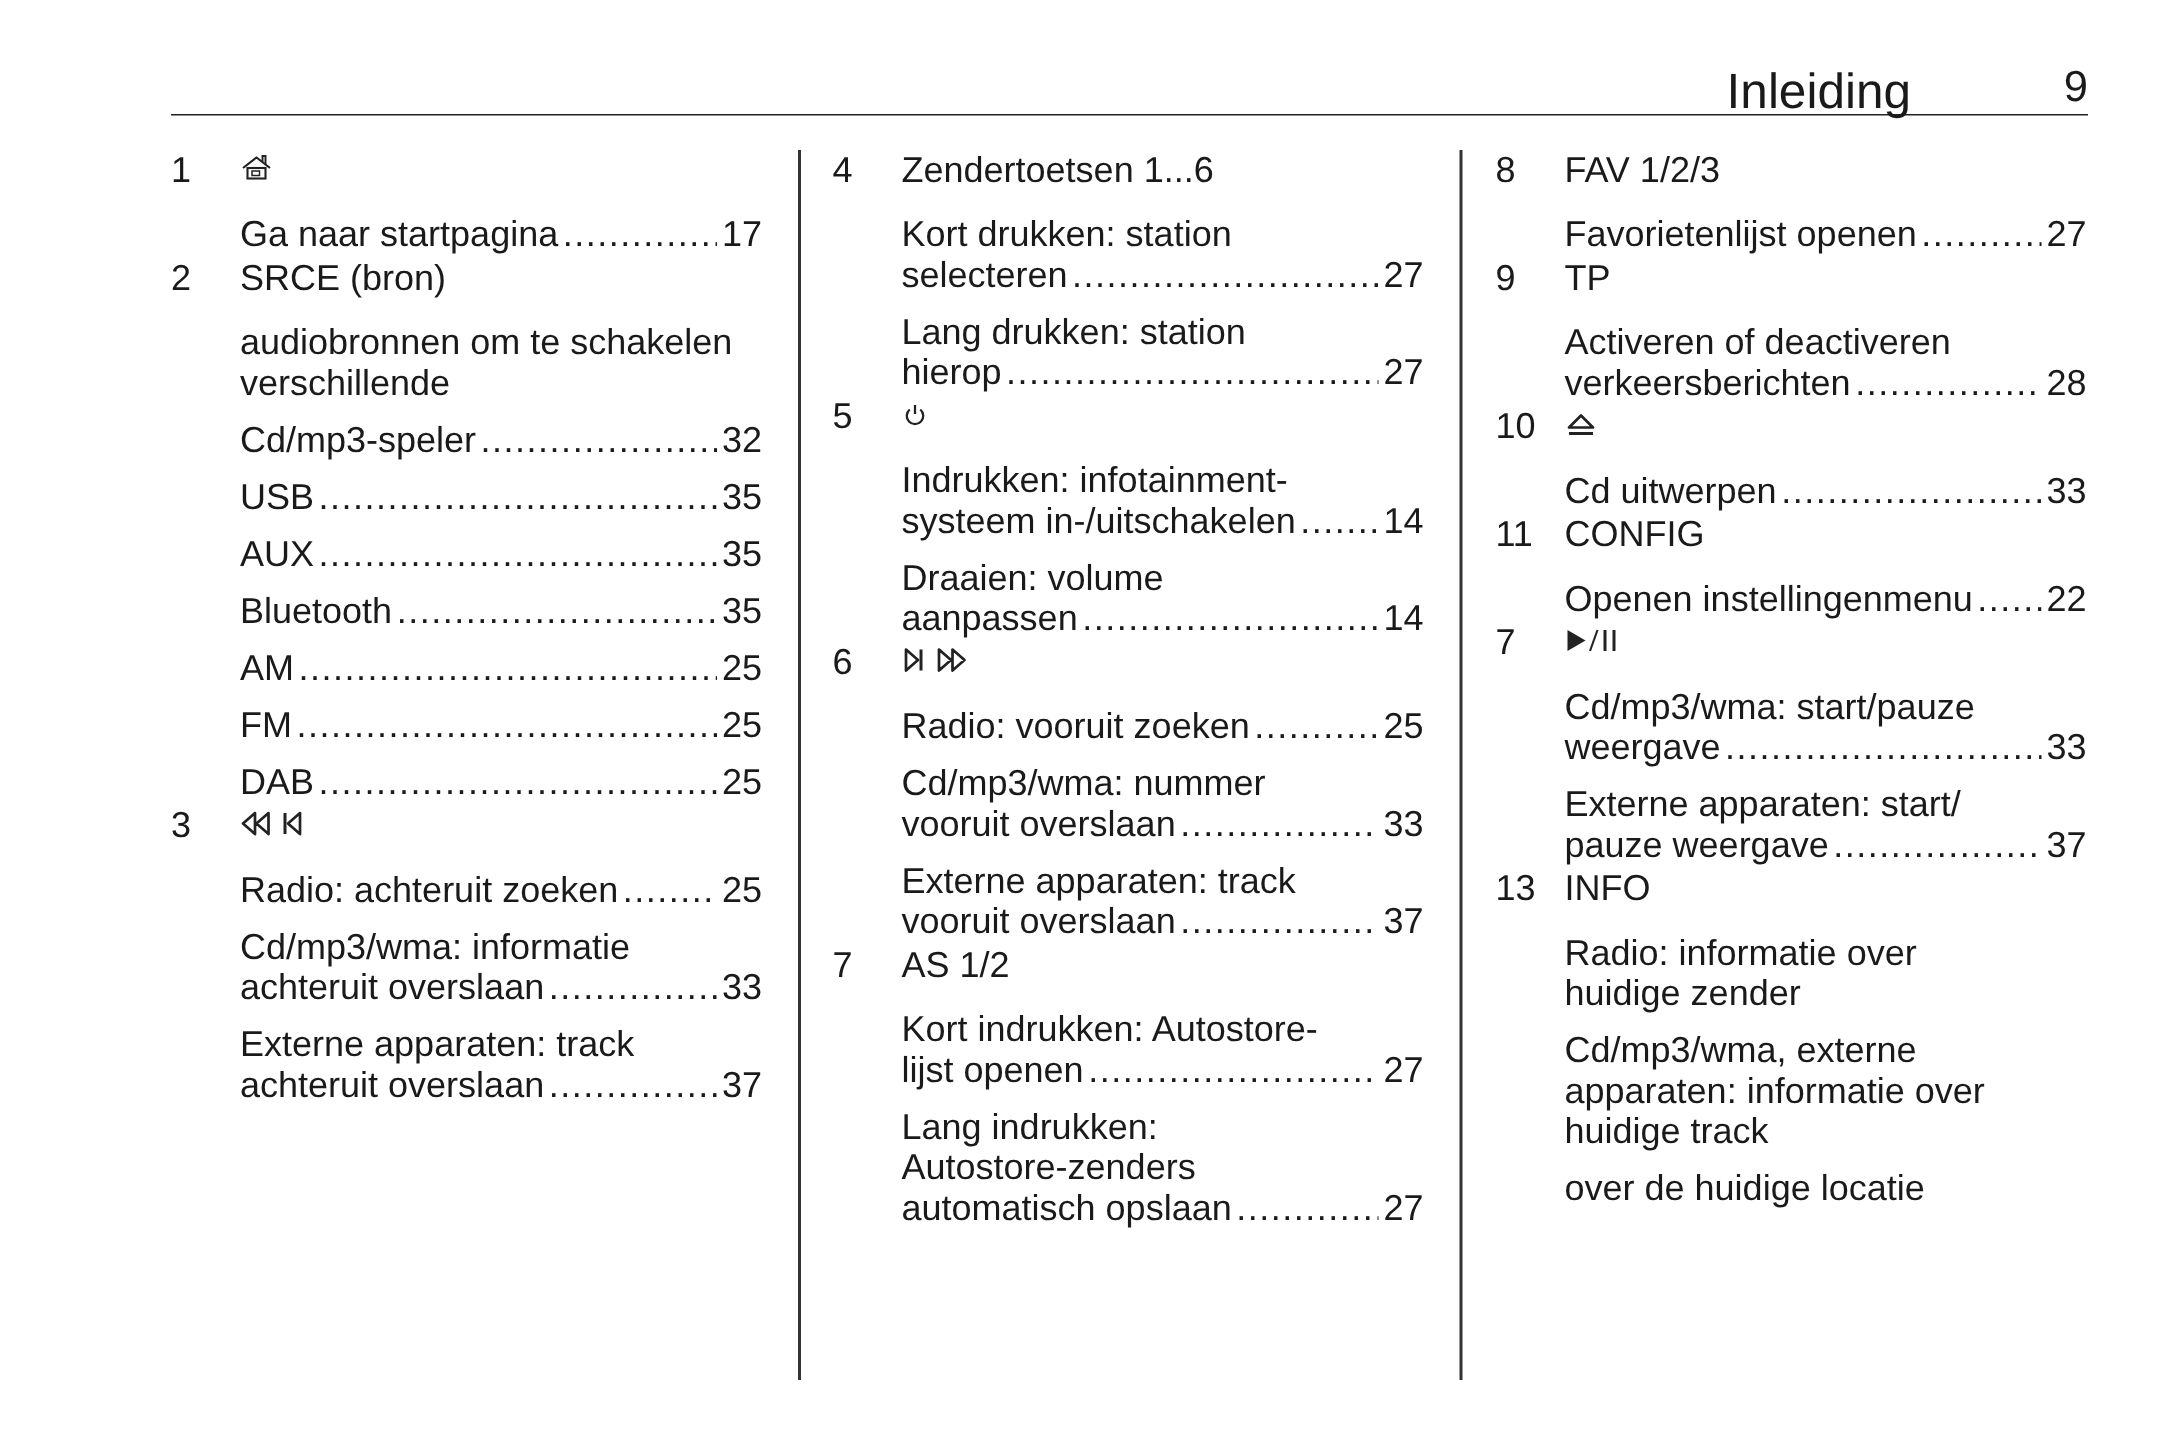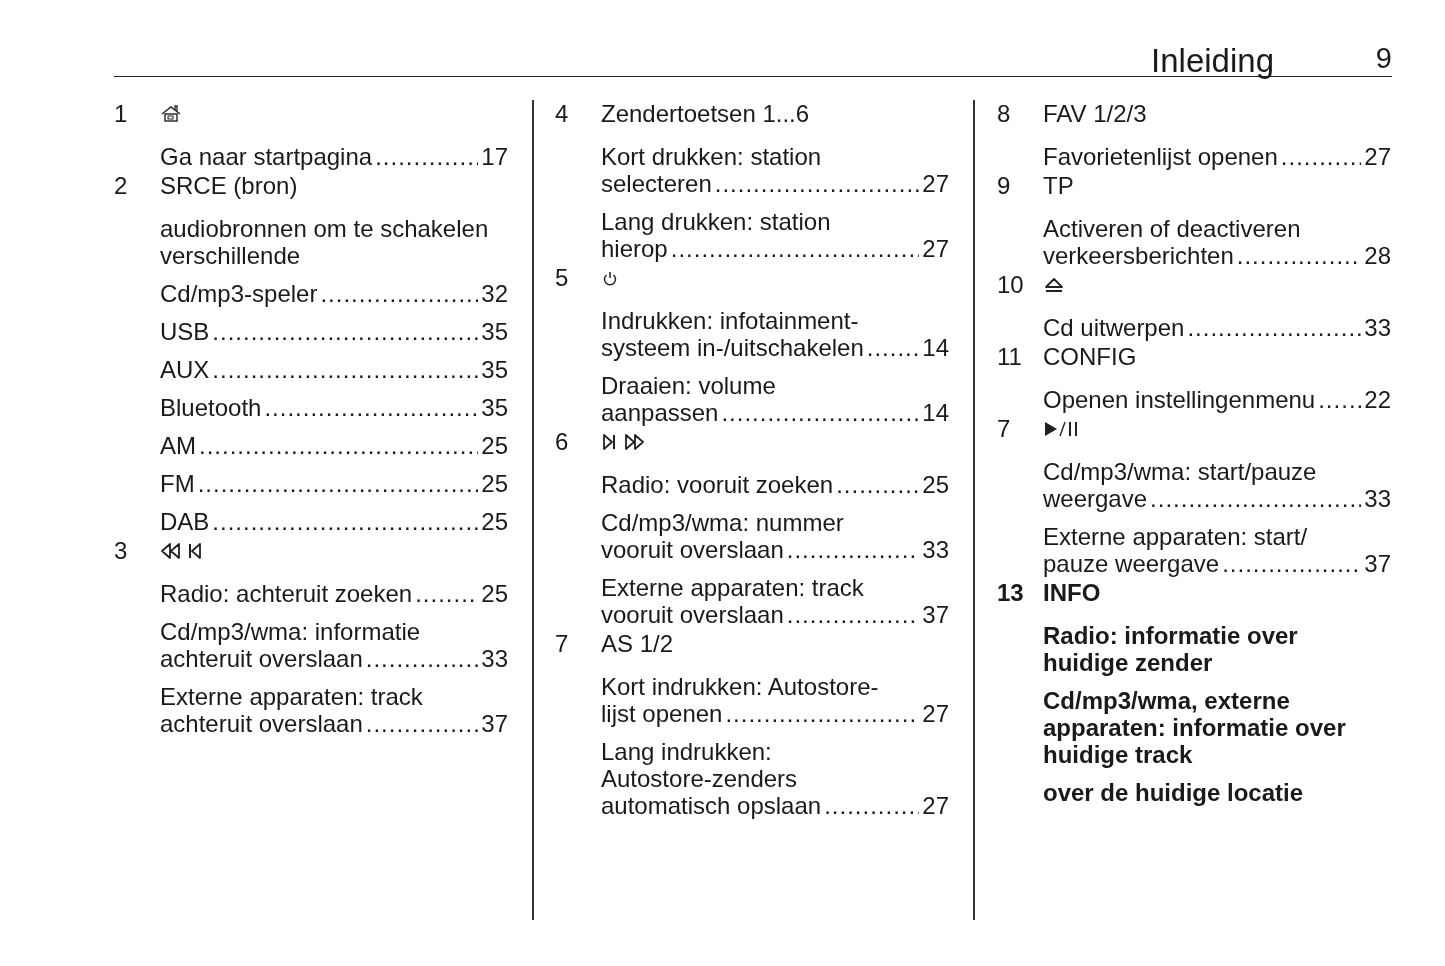--- a/index.html
+++ b/index.html
@@ -294,21 +294,21 @@
       </div>
       <div class="sub">
         <span class="txt">Externe apparaten: start/</span>
         <div class="line">
           <span class="t">pauze weergave</span>
           <span class="dots"></span>
           <span class="pg">37</span>
         </div>
       </div>
     </div>
-    <div class="item" style="margin-bottom: 16px; font-weight: bold;">
+    <div class="item" style="margin-bottom: 16px;">
       <div class="item-head"><span class="num">13</span><span class="label">INFO</span></div>
       <div class="sub">
         <span class="txt">Radio: informatie over</span>
         <span class="txt">huidige zender</span>
       </div>
       <div class="sub">
         <span class="txt">Cd/mp3/wma, externe</span>
         <span class="txt">apparaten: informatie over</span>
         <span class="txt">huidige track</span>
       </div>

